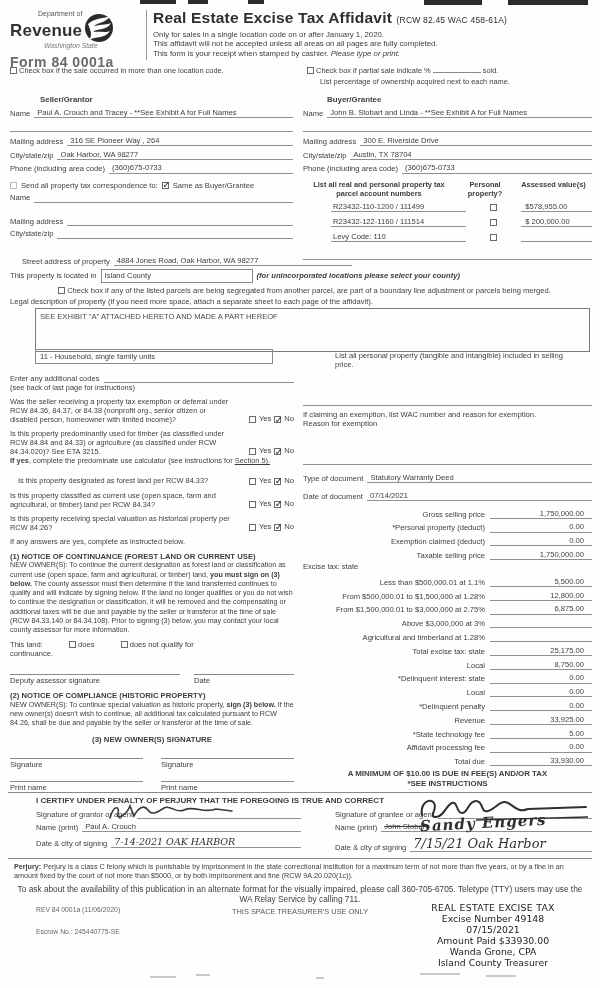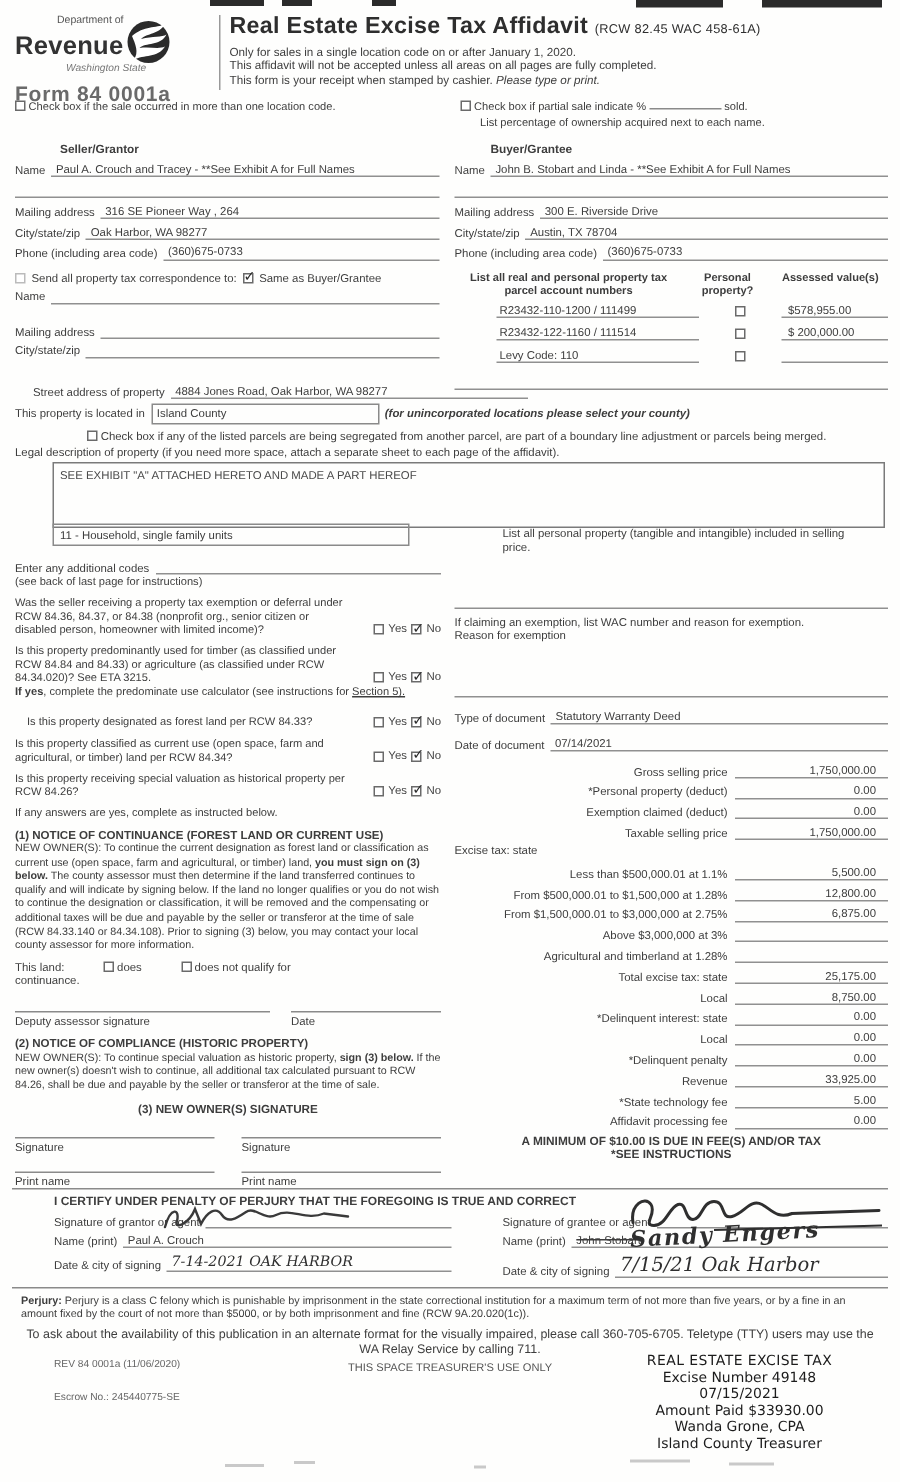--- a/index.html
+++ b/index.html
@@ -447,20 +447,24 @@
           <span class="tax-val">33,925.00</span>
         </div>
       <div class="tax-row">
           <span class="tax-lbl">*State technology fee</span>
           <span class="tax-val">5.00</span>
         </div>
       <div class="tax-row">
           <span class="tax-lbl">Affidavit processing fee</span>
           <span class="tax-val">0.00</span>
         </div>
+      <div class="tax-row">
+          <span class="tax-lbl">Total due</span>
+          <span class="tax-val">33,930.00</span>
+        </div>
     </div>
     <div class="min-note">A MINIMUM OF $10.00 IS DUE IN FEE(S) AND/OR TAX</div>
     <div class="min-note" style="margin-top:0;">*SEE INSTRUCTIONS</div>
   </div>
 
   <div class="hr-full" style="top:792px;"></div>
 
   <div class="certify">
     <div class="certify-title">I CERTIFY UNDER PENALTY OF PERJURY THAT THE FOREGOING IS TRUE AND CORRECT</div>
     <div class="cert-grid">

